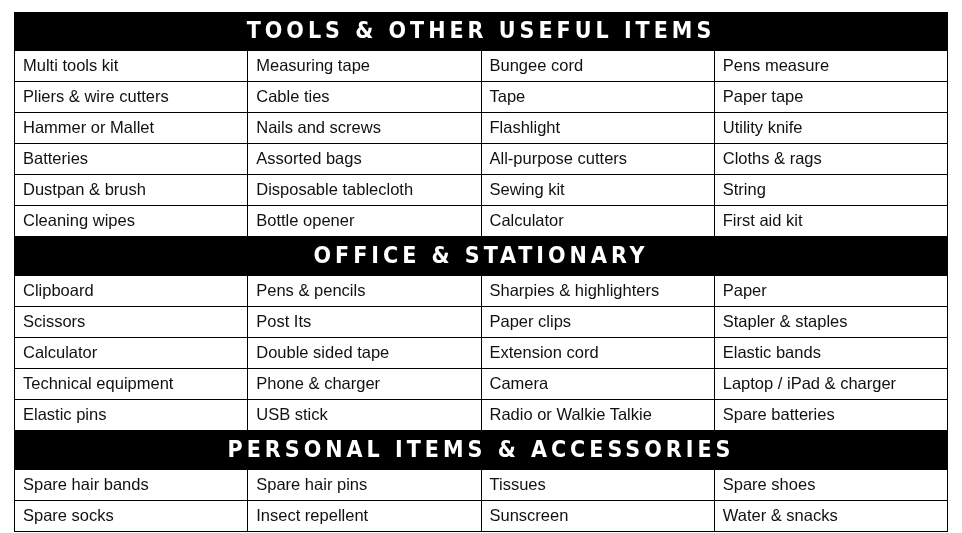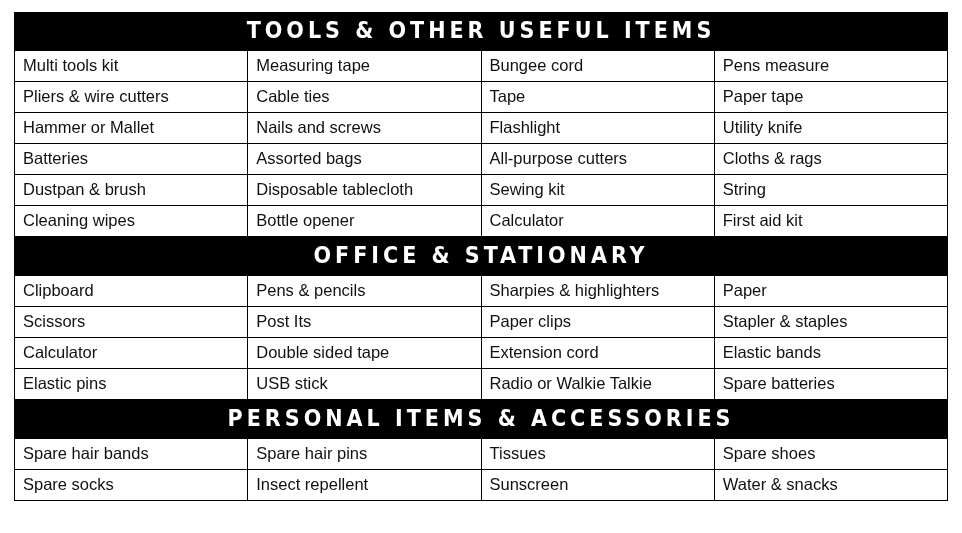--- a/index.html
+++ b/index.html
@@ -119,20 +119,26 @@
           <td>Paper clips</td>
           <td>Stapler &amp; staples</td>
         </tr>
         <tr>
           <td>Calculator</td>
           <td>Double sided tape</td>
           <td>Extension cord</td>
           <td>Elastic bands</td>
         </tr>
         <tr>
+          <td>Technical equipment</td>
+          <td>Phone &amp; charger</td>
+          <td>Camera</td>
+          <td>Laptop / iPad &amp; charger</td>
+        </tr>
+        <tr>
           <td>Elastic pins</td>
           <td>USB stick</td>
           <td>Radio or Walkie Talkie</td>
           <td>Spare batteries</td>
         </tr>
       </tbody>
     </table>
   </div>
 
   <div>

